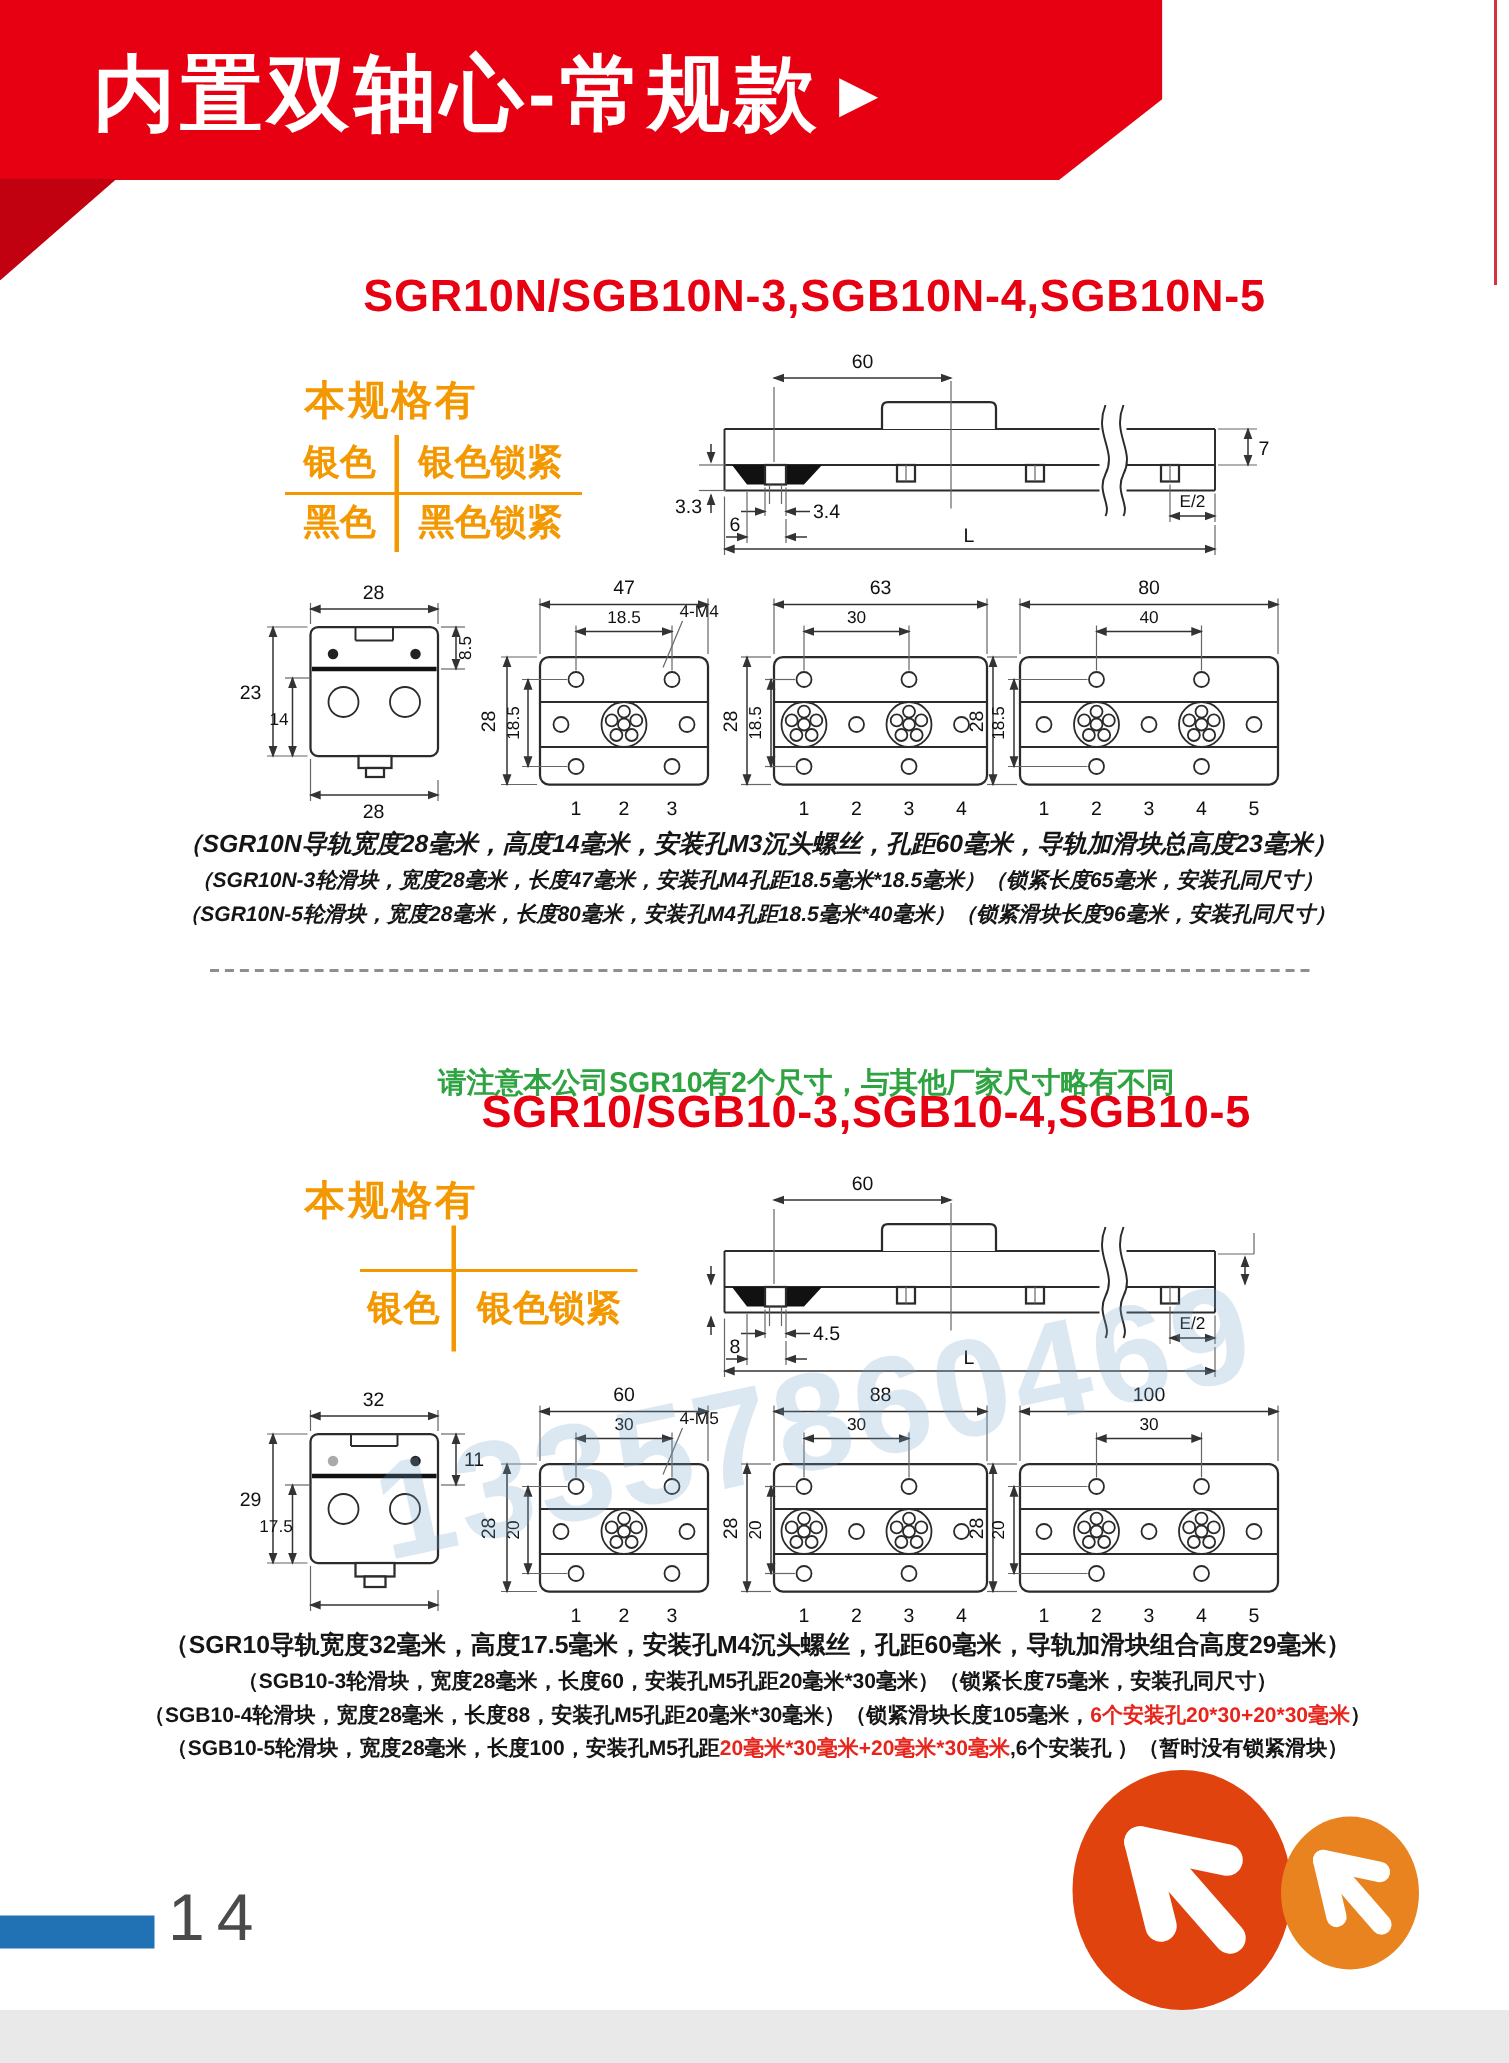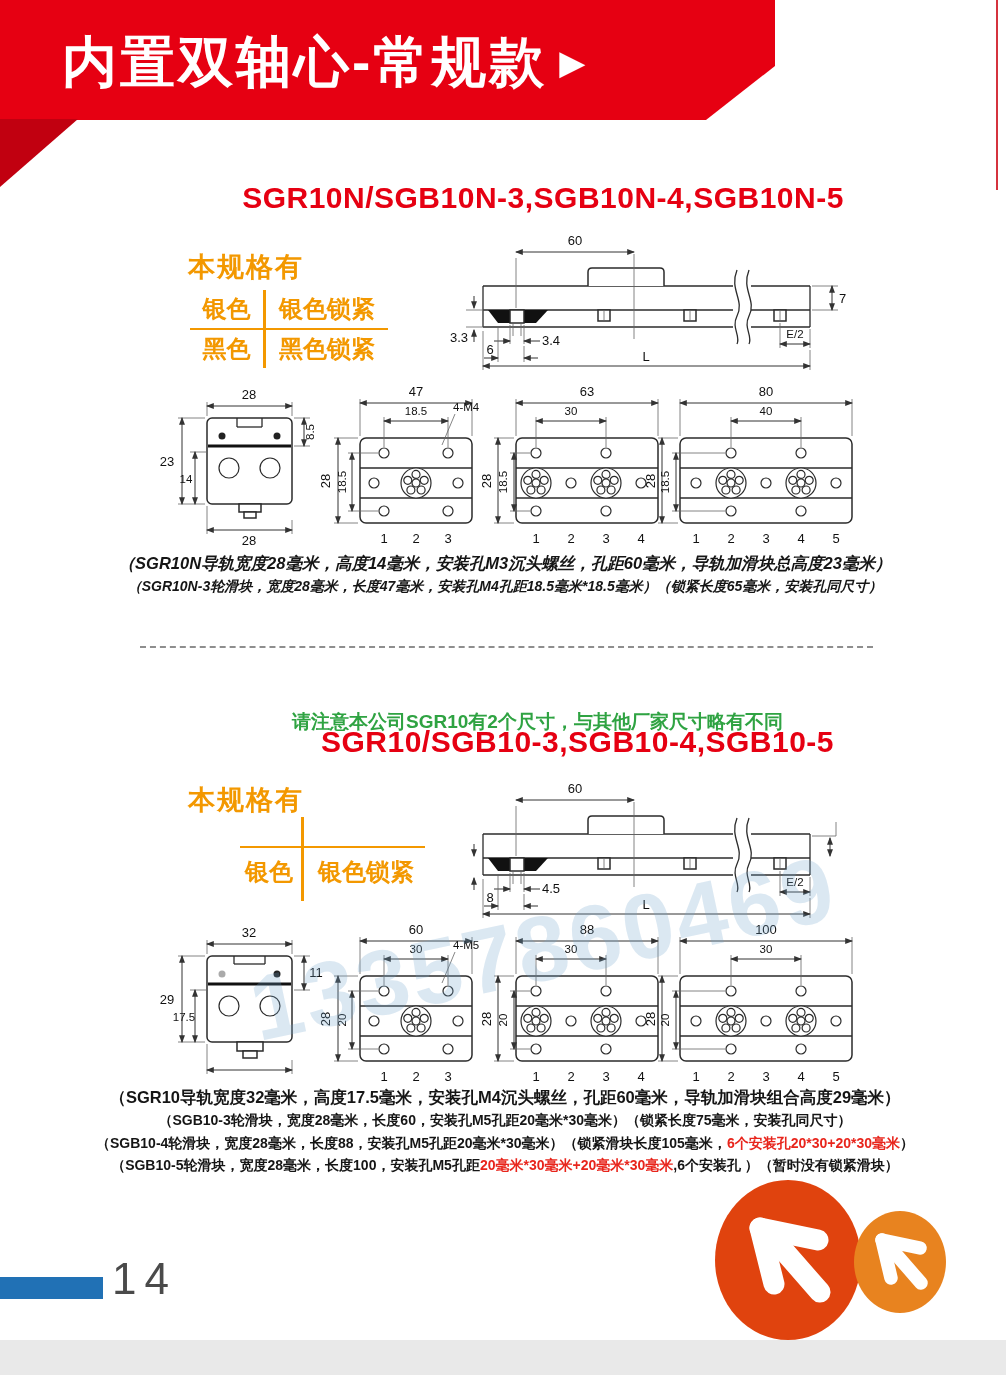--- a/index.html
+++ b/index.html
@@ -9,21 +9,21 @@
   
   .banner{left:0;top:0;width:775px;height:120px;background:#e60012;
           clip-path:polygon(0 0,775px 0,775px 66px,706px 120px,0 120px);}
   .banner-fold{left:0;top:119px;width:78px;height:68px;background:#c10010;
           clip-path:polygon(0 0,100% 0,0 100%);}
   .banner-title{left:62px;top:26px;font-size:55px;font-weight:700;color:#fff;letter-spacing:3px;white-space:nowrap;}
   .banner-title .arr{font-size:34px;position:relative;top:-7px;margin-left:12px;}
   .edge-line{left:996px;top:0;width:2px;height:190px;background:#d5333e;}
   
   .sec-title{left:0;top:0;width:1006px;text-align:center;font-size:30px;font-weight:700;color:#e60012;letter-spacing:.5px;padding-left:40px;}
-  .spec-label{font-size:27px;font-weight:700;color:#f39800;letter-spacing:2px;}
+  .spec-label{font-size:27px;font-weight:700;color:#f39800;letter-spacing:2px;margin-left:15px;}
   .green-note{left:70px;width:935px;text-align:center;font-size:19px;font-weight:700;color:#2fa342;}
   
   .ct{display:grid;grid-template-columns:76px auto;font-size:24px;font-weight:700;color:#f39800;line-height:38px;}
   .ct .c{padding:0 13px;white-space:nowrap;}
   .ct .r0{border-bottom:2px solid #f39800;}
   .ct .col1{border-right:3px solid #f39800;text-align:center;padding:0 4px;}
   .orange-h{background:#f39800;height:2px;}
   .orange-v{background:#f39800;width:3px;}
   .ccell{font-size:24px;font-weight:700;color:#f39800;white-space:nowrap;}
   
@@ -339,20 +339,21 @@
       <text class="dtx" x="83" y="160" text-anchor="middle">2</text>
       <text class="dtx" x="118" y="160" text-anchor="middle">3</text>
       <text class="dtx" x="153" y="160" text-anchor="middle">4</text>
       <text class="dtx" x="188" y="160" text-anchor="middle">5</text>
     </g>
   </svg>
 
   <div class="abs notes" style="left:50px;top:551px;font-style:italic;">
     <div class="note-line big">（SGR10N导轨宽度28毫米，高度14毫米，安装孔M3沉头螺丝，孔距60毫米，导轨加滑块总高度23毫米）</div>
     <div class="note-line">（SGR10N-3轮滑块，宽度28毫米，长度47毫米，安装孔M4孔距18.5毫米*18.5毫米）（锁紧长度65毫米，安装孔同尺寸）</div>
+    <div class="note-line">（SGR10N-5轮滑块，宽度28毫米，长度80毫米，安装孔M4孔距18.5毫米*40毫米）（锁紧滑块长度96毫米，安装孔同尺寸）</div>
   </div>
 
   <div class="abs divider" style="left:140px;top:646px;width:733px;"></div>
 
   <div class="abs green-note" style="top:709px;">请注意本公司SGR10有2个尺寸，与其他厂家尺寸略有不同</div>
   <div class="abs sec-title" style="top:725px;left:70px;width:935px;">SGR10/SGB10-3,SGB10-4,SGB10-5</div>
   <div class="abs spec-label" style="left:188px;top:782px;">本规格有</div>
 
   <div class="abs orange-h" style="left:240px;top:846px;width:185px;"></div>
   <div class="abs orange-v" style="left:301px;top:817px;height:84px;"></div>

